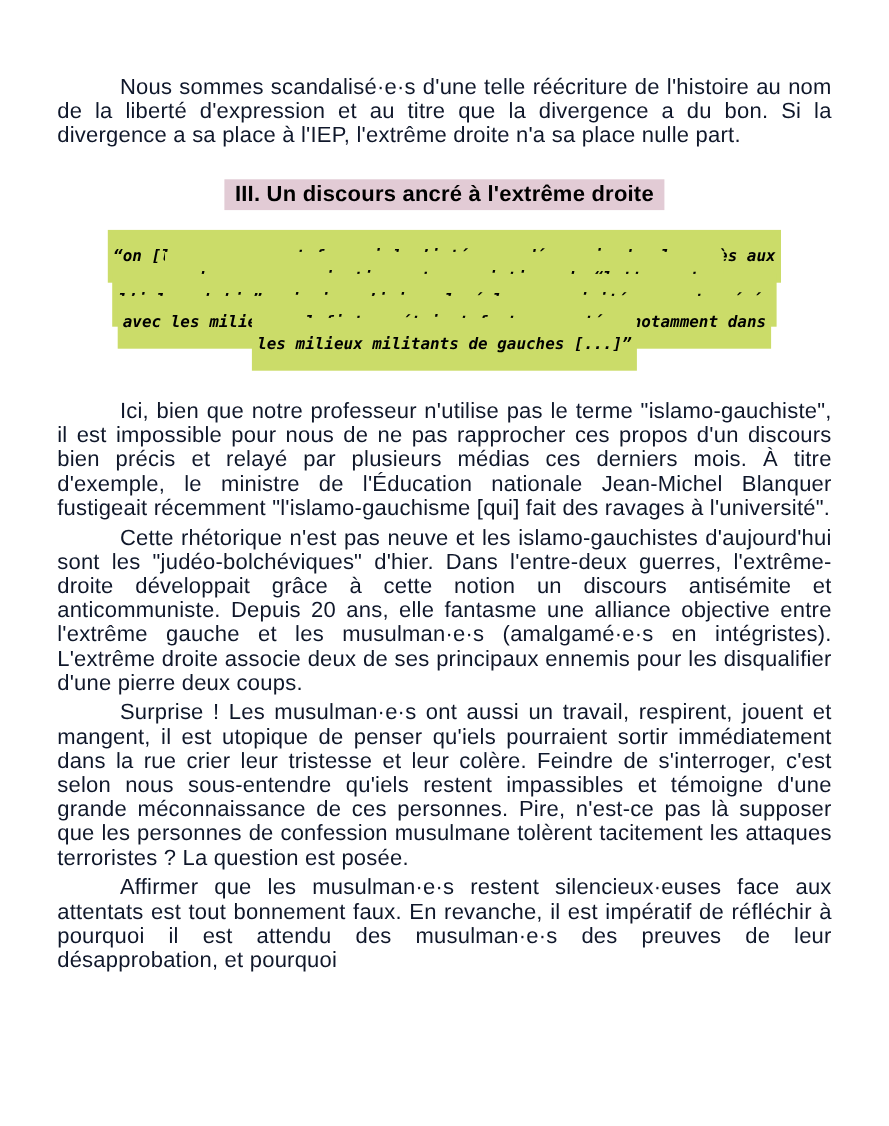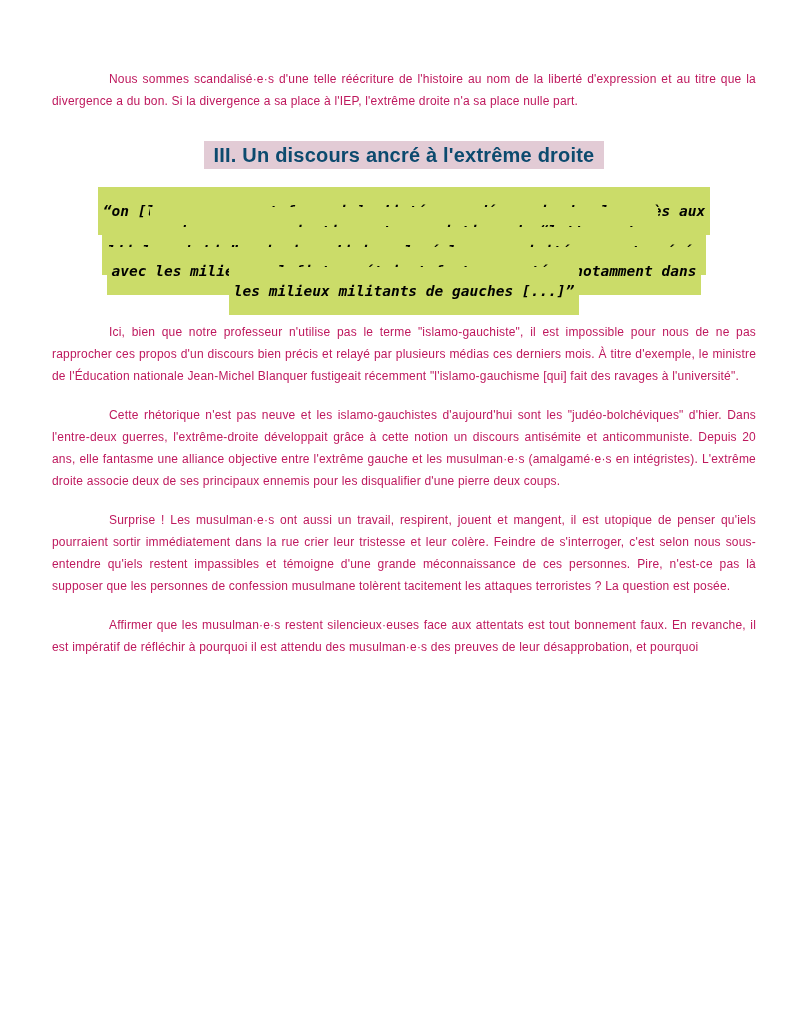--- a/index.html
+++ b/index.html
@@ -14,40 +14,40 @@
     margin: 0 auto;
     background: #ffffff;
     box-sizing: border-box;
     padding: 68px 52px 0 52px;
     font-family: "Liberation Sans", sans-serif;
     color: #1c1c1c;
     overflow: hidden;
   }
   .body-para {
     margin: 0;
-    font-size: 12px;
+    font-size: 20px;
     line-height: 22px;
     text-align: justify;
     text-indent: 57px;
     letter-spacing: 0.2px;
-    color: #be185d;
+    color: #0f172a;
   }
-  .body-para + .body-para { margin-top: 17px; }
+  .body-para + .body-para { margin-top: 5px; }
 
   .heading {
     margin: 30px 0 0 0;
     text-align: center;
     font-size: 20px;
     line-height: 26px;
     font-weight: 700;
     letter-spacing: 0.2px;
   }
   .heading .hl-pink {
     background: #e2cbd5;
-    color: #0c4a6e;
+    color: #000000;
     padding: 3px 10px;
     -webkit-box-decoration-break: clone;
     box-decoration-break: clone;
   }
 
   .quote-block {
     margin: 33px 0 0 0;
     text-align: center;
     font-family: "DejaVu Sans Mono", monospace;
     font-style: italic;
@@ -57,21 +57,21 @@
     color: #101010;
   }
   .quote-block .hl-green {
     background: #cbdc69;
     white-space: pre-line;
     padding: 16px 5px;
     -webkit-box-decoration-break: clone;
     box-decoration-break: clone;
   }
 
-  .mt-31 { margin-top: 20px; }
+  .mt-31 { margin-top: 40px; }
   .mt-30 { }
   .mt-20 { margin-top: 20px; }
   .mt-17 { margin-top: 17px; }
 </style>
 </head>
 <body>
 
 <div class="page">
 
   <p class="body-para">Nous sommes scandalisé·e·s d'une telle réécriture de l'histoire au nom de la liberté d'expression et au titre que la divergence a du bon.  Si la divergence a sa place à l'IEP, l'extrême droite n'a sa place nulle part.</p>

